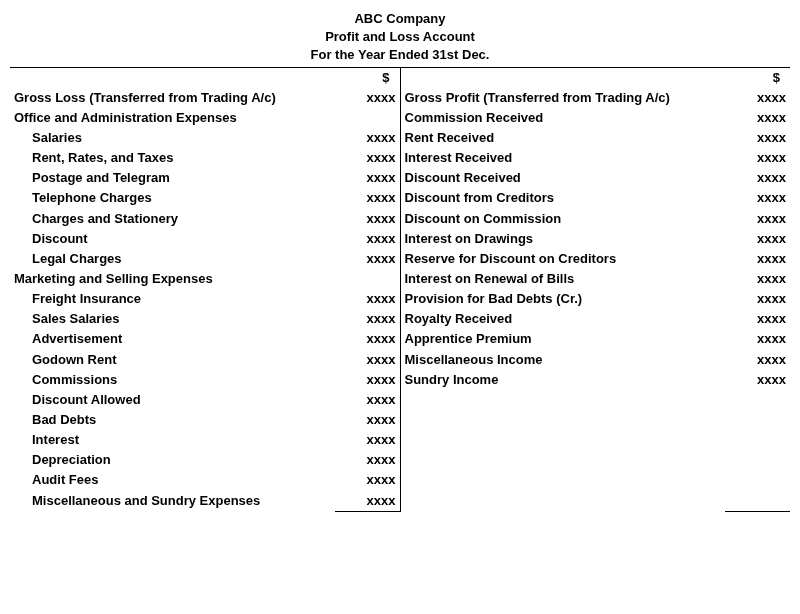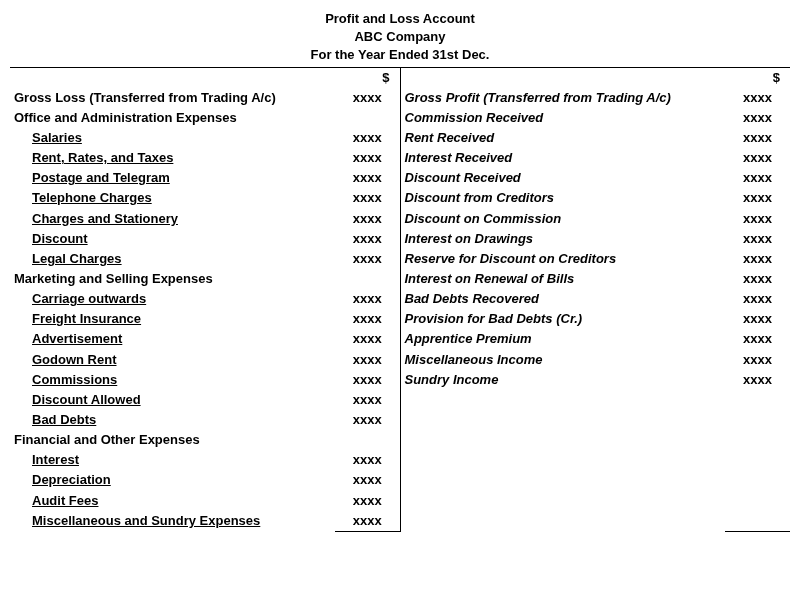--- a/index.html
+++ b/index.html
@@ -27,34 +27,34 @@
     border-collapse: collapse;
   }
   td {
     padding: 0 4px;
     vertical-align: top;
     font-weight: bold;
     line-height: 1.55;
     white-space: nowrap;
   }
   td.label-col { width: 300px; }
-  td.amt-col { width: 60px; text-align: center; }
-  td.mid-left { border-left: 1.5px solid #000; font-style: italic; }
+  td.amt-col { width: 60px; text-align: right; }
+  td.mid-left { border-left: 1.5px solid #000; }
   td.amt-col.underline {
     border-bottom: 1.5px solid #000;
   }
-  .indent { padding-left: 22px; text-decoration: underline; }
+  .indent { padding-left: 22px; }
   td.right-sym { text-align: right; padding-right: 10px; }
 </style>
 </head>
 <body>
 
 <div class="header">
+  <div>ABC Company</div>
   <div>Profit and Loss Account</div>
-  <div>ABC Company</div>
   <div>For the Year Ended 31st Dec.</div>
 </div>
 <hr class="hr-thick">
 
 <table>
 
   <tbody>
       <tr>
     <td class="label-col"></td>
     <td class="amt-col right-sym">$</td>
@@ -116,29 +116,29 @@
     <td class="label-col mid-left">Reserve for Discount on Creditors</td>
     <td class="amt-col">xxxx</td>
   </tr>
   <tr>
     <td class="label-col">Marketing and Selling Expenses</td>
     <td class="amt-col"></td>
     <td class="label-col mid-left">Interest on Renewal of Bills</td>
     <td class="amt-col">xxxx</td>
   </tr>
   <tr>
-    <td class="label-col indent">Carriage outwards</td>
+    <td class="label-col indent">Freight Insurance</td>
     <td class="amt-col">xxxx</td>
-    <td class="label-col mid-left">Bad Debts Recovered</td>
+    <td class="label-col mid-left">Provision for Bad Debts (Cr.)</td>
     <td class="amt-col">xxxx</td>
   </tr>
   <tr>
-    <td class="label-col indent">Freight Insurance</td>
+    <td class="label-col indent">Sales Salaries</td>
     <td class="amt-col">xxxx</td>
-    <td class="label-col mid-left">Provision for Bad Debts (Cr.)</td>
+    <td class="label-col mid-left">Royalty Received</td>
     <td class="amt-col">xxxx</td>
   </tr>
   <tr>
     <td class="label-col indent">Advertisement</td>
     <td class="amt-col">xxxx</td>
     <td class="label-col mid-left">Apprentice Premium</td>
     <td class="amt-col">xxxx</td>
   </tr>
   <tr>
     <td class="label-col indent">Godown Rent</td>
@@ -158,26 +158,20 @@
     <td class="label-col mid-left"></td>
     <td class="amt-col"></td>
   </tr>
   <tr>
     <td class="label-col indent">Bad Debts</td>
     <td class="amt-col">xxxx</td>
     <td class="label-col mid-left"></td>
     <td class="amt-col"></td>
   </tr>
   <tr>
-    <td class="label-col">Financial and Other Expenses</td>
-    <td class="amt-col"></td>
-    <td class="label-col mid-left"></td>
-    <td class="amt-col"></td>
-  </tr>
-  <tr>
     <td class="label-col indent">Interest</td>
     <td class="amt-col">xxxx</td>
     <td class="label-col mid-left"></td>
     <td class="amt-col"></td>
   </tr>
   <tr>
     <td class="label-col indent">Depreciation</td>
     <td class="amt-col">xxxx</td>
     <td class="label-col mid-left"></td>
     <td class="amt-col"></td>

